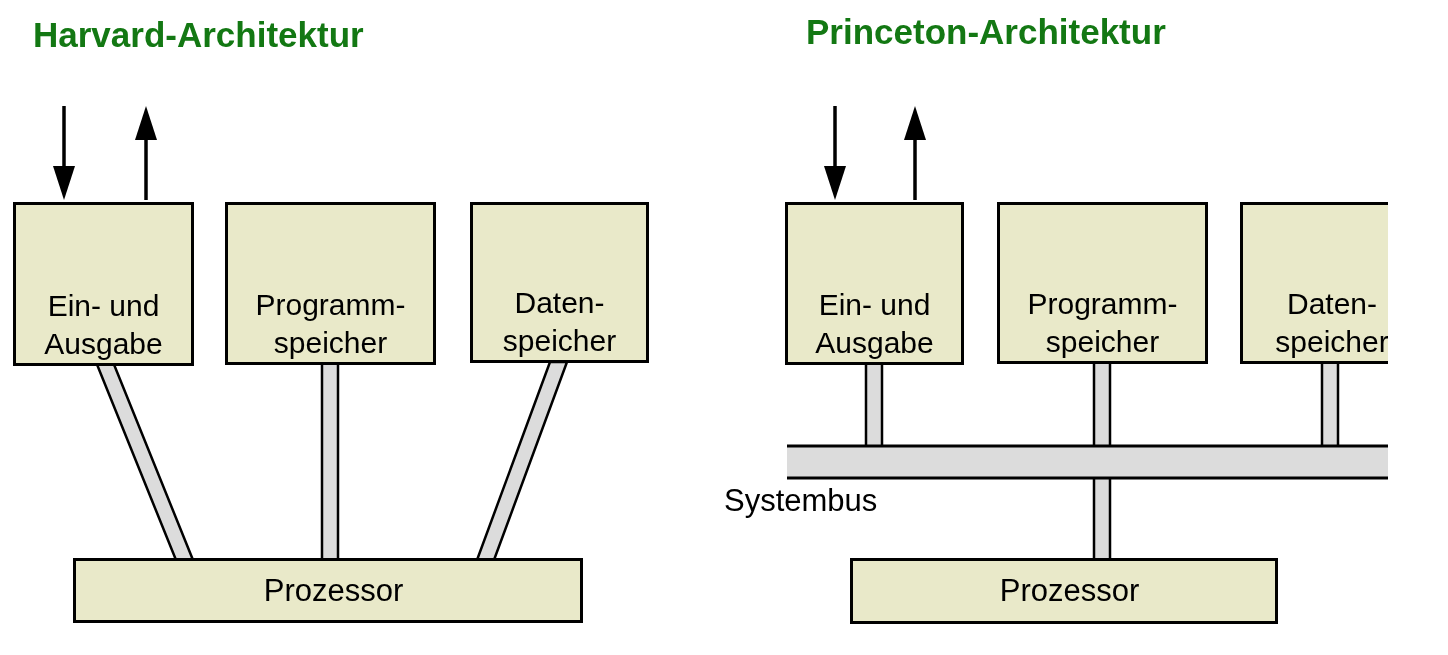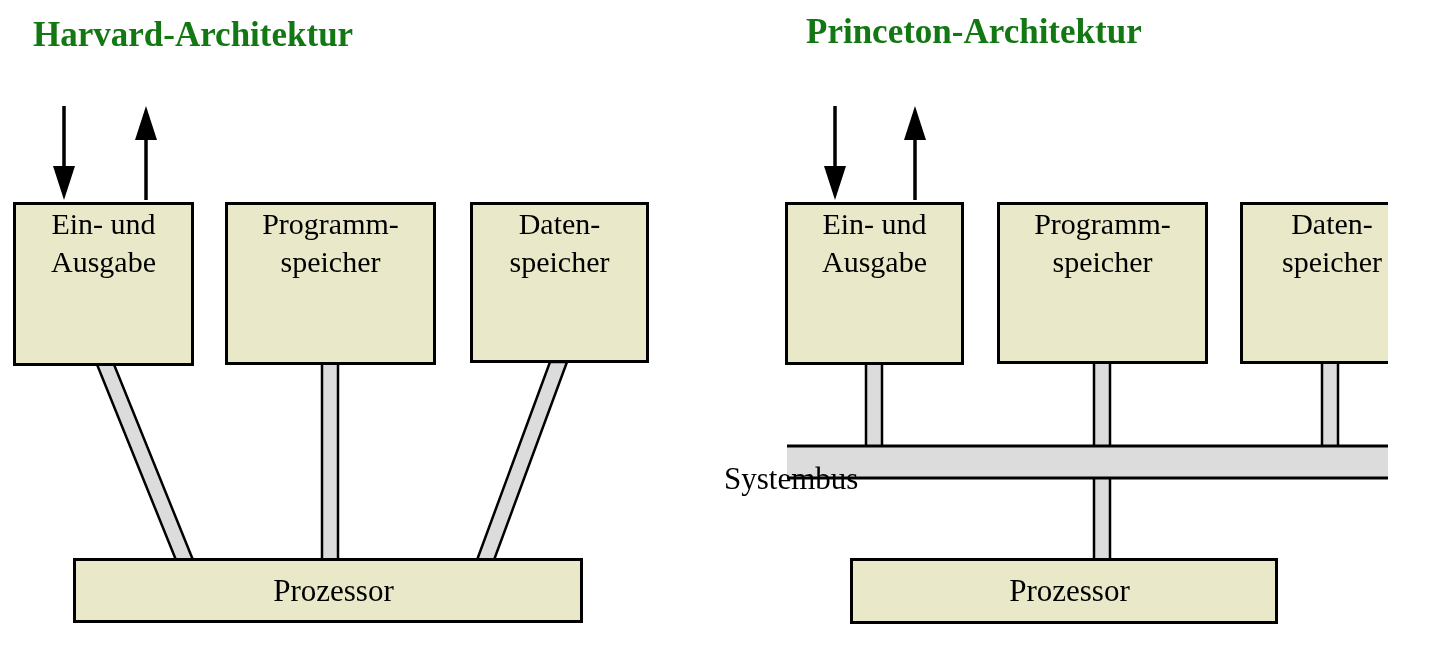--- a/index.html
+++ b/index.html
@@ -9,39 +9,39 @@
     --connector-fill:#dcdcdc;
     --line:#000000;
     --title-green:#137813;
     --text:#000000;
   }
   html,body{margin:0;padding:0;background:var(--bg);}
   #canvas{
     position:relative;
     width:1388px;height:655px;
     background:var(--bg);
-    font-family:Liberation Serif, serif;
+    font-family:Liberation Sans, sans-serif;
     overflow:hidden;
   }
   #wires{position:absolute;left:0;top:0;width:1448px;height:655px;z-index:1;}
   .title{
     position:absolute;z-index:3;
     color:var(--title-green);
     font-weight:bold;
     font-size:35px;
     line-height:44px;
     white-space:nowrap;
   }
   .node{
     position:absolute;z-index:2;
     box-sizing:border-box;
     background:var(--box-fill);
     border:3px solid var(--box-border);
     display:flex;flex-direction:column;
-    align-items:center;justify-content:flex-start;
+    align-items:center;justify-content:flex-end;
     text-align:center;
     color:var(--text);
     font-size:30px;
     line-height:38px;
     white-space:nowrap;
   }
   .processor{
     position:absolute;z-index:2;
     box-sizing:border-box;
     background:var(--box-fill);
@@ -124,19 +124,19 @@
   </div>
   <div class="node" style="left:997px;top:202px;width:211px;height:162px;">
     <div>Programm-</div>
     <div>speicher</div>
   </div>
   <div class="node" style="left:1240px;top:202px;width:184px;height:162px;">
     <div>Daten-</div>
     <div>speicher</div>
   </div>
 
-  <div class="buslabel" style="left:724px;top:461px;">Systembus</div>
+  <div class="buslabel" style="left:724px;top:483px;">Systembus</div>
 
   <div class="processor" style="left:850px;top:558px;width:428px;height:66px;">
     <span>Prozessor</span>
   </div>
 
 </div>
 
 </body></html>

